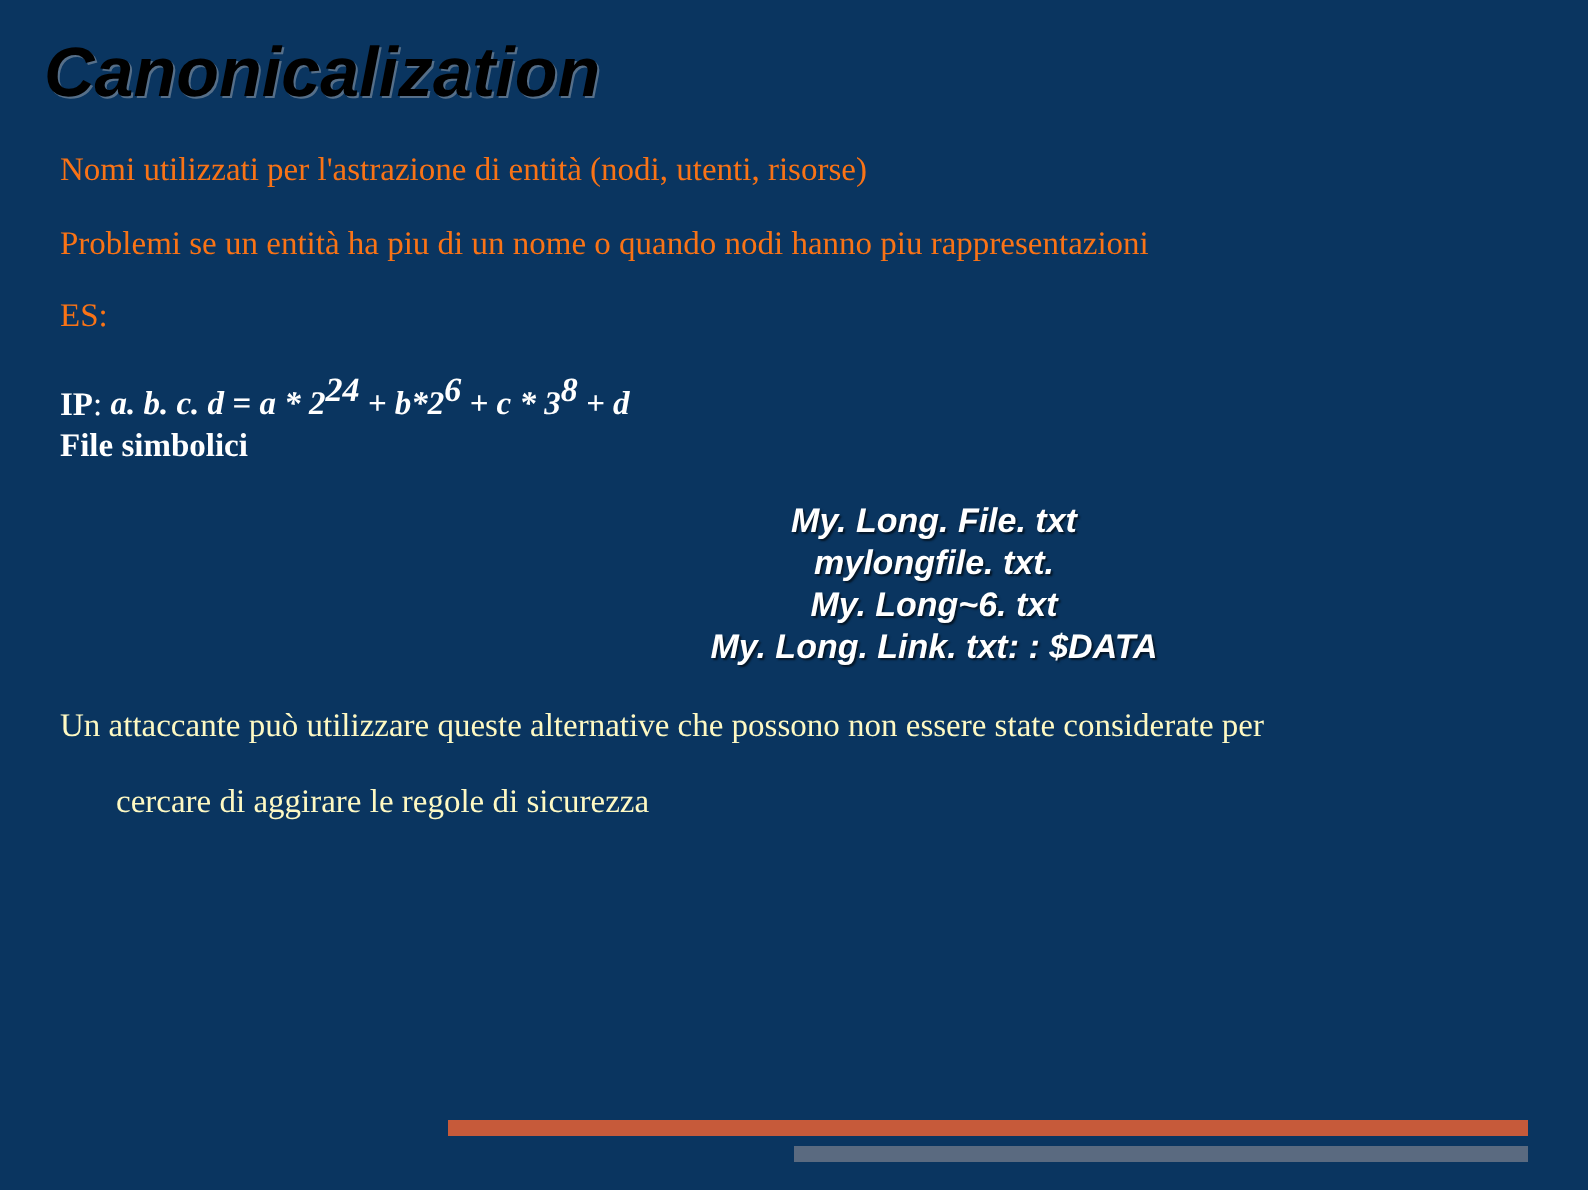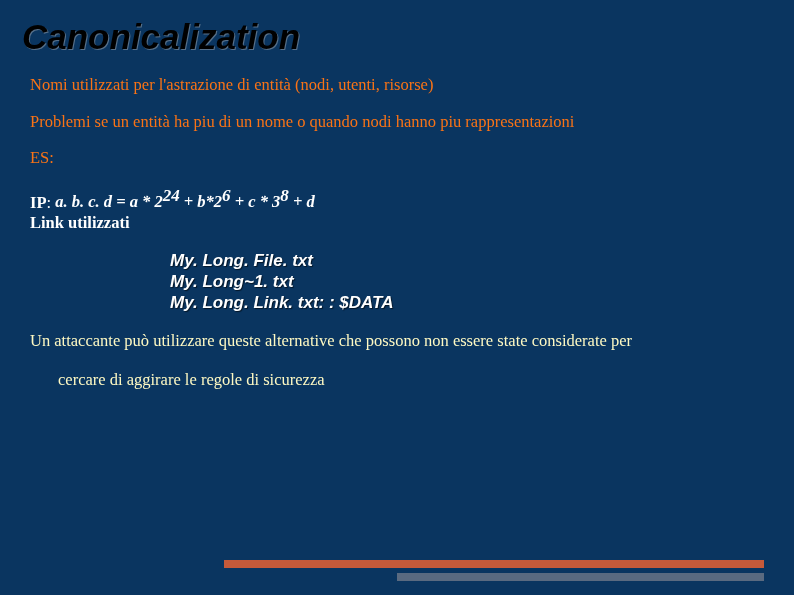--- a/index.html
+++ b/index.html
@@ -43,21 +43,21 @@
     font-family: Arial, Helvetica, sans-serif;
     font-weight: bold;
     font-style: italic;
     font-size: 17px;
     color: #ffffff;
     margin-left: 140px;
     margin-bottom: 18px;
     line-height: 1.25;
     text-shadow: 1px 1px 1px rgba(0,0,0,0.6);
   }
-  .filelist .line { display: block; }
+  .filelist .line { display: block; text-align: center; }
   .closing {
     color: #fef9c3;
     font-size: 16.5px;
     padding-left: 0;
   }
   .closing .indent { padding-left: 28px; display: block; margin-top: 18px; }
   .bars {
     position: absolute;
     right: 30px;
     bottom: 14px;
@@ -84,26 +84,27 @@
 <div class="content">
 
   <p class="para">Nomi utilizzati per l'astrazione di entità (nodi, utenti, risorse)</p>
   <p class="para">Problemi se un entità ha piu di un nome o quando nodi hanno piu rappresentazioni</p>
   <p class="para">ES:</p>
 
   <div class="tech-block">
     <span class="line">
       <span class="bold">IP</span><span>: </span><span class="bold italic"><span>a. b. c. d = a * 2</span><span class="sup">24</span><span> + b*2</span><span class="sup">6</span><span> + c * 3</span><span class="sup">8</span><span> + d</span></span>
     </span>
-    <span class="line bold">Link utilizzati</span>
+    <span class="line bold">File simbolici</span>
   </div>
 
   <div class="filelist">
     <span class="line">My. Long. File. txt</span>
-    <span class="line">My. Long~1. txt</span>
+    <span class="line">mylongfile. txt.</span>
+    <span class="line">My. Long~6. txt</span>
     <span class="line">My. Long. Link. txt: : $DATA</span>
   </div>
 
   <div class="closing">
     <span>Un attaccante può utilizzare queste alternative che possono non essere state considerate per</span>
     <span class="indent">cercare di aggirare le regole di sicurezza</span>
   </div>
 
 </div>
 

